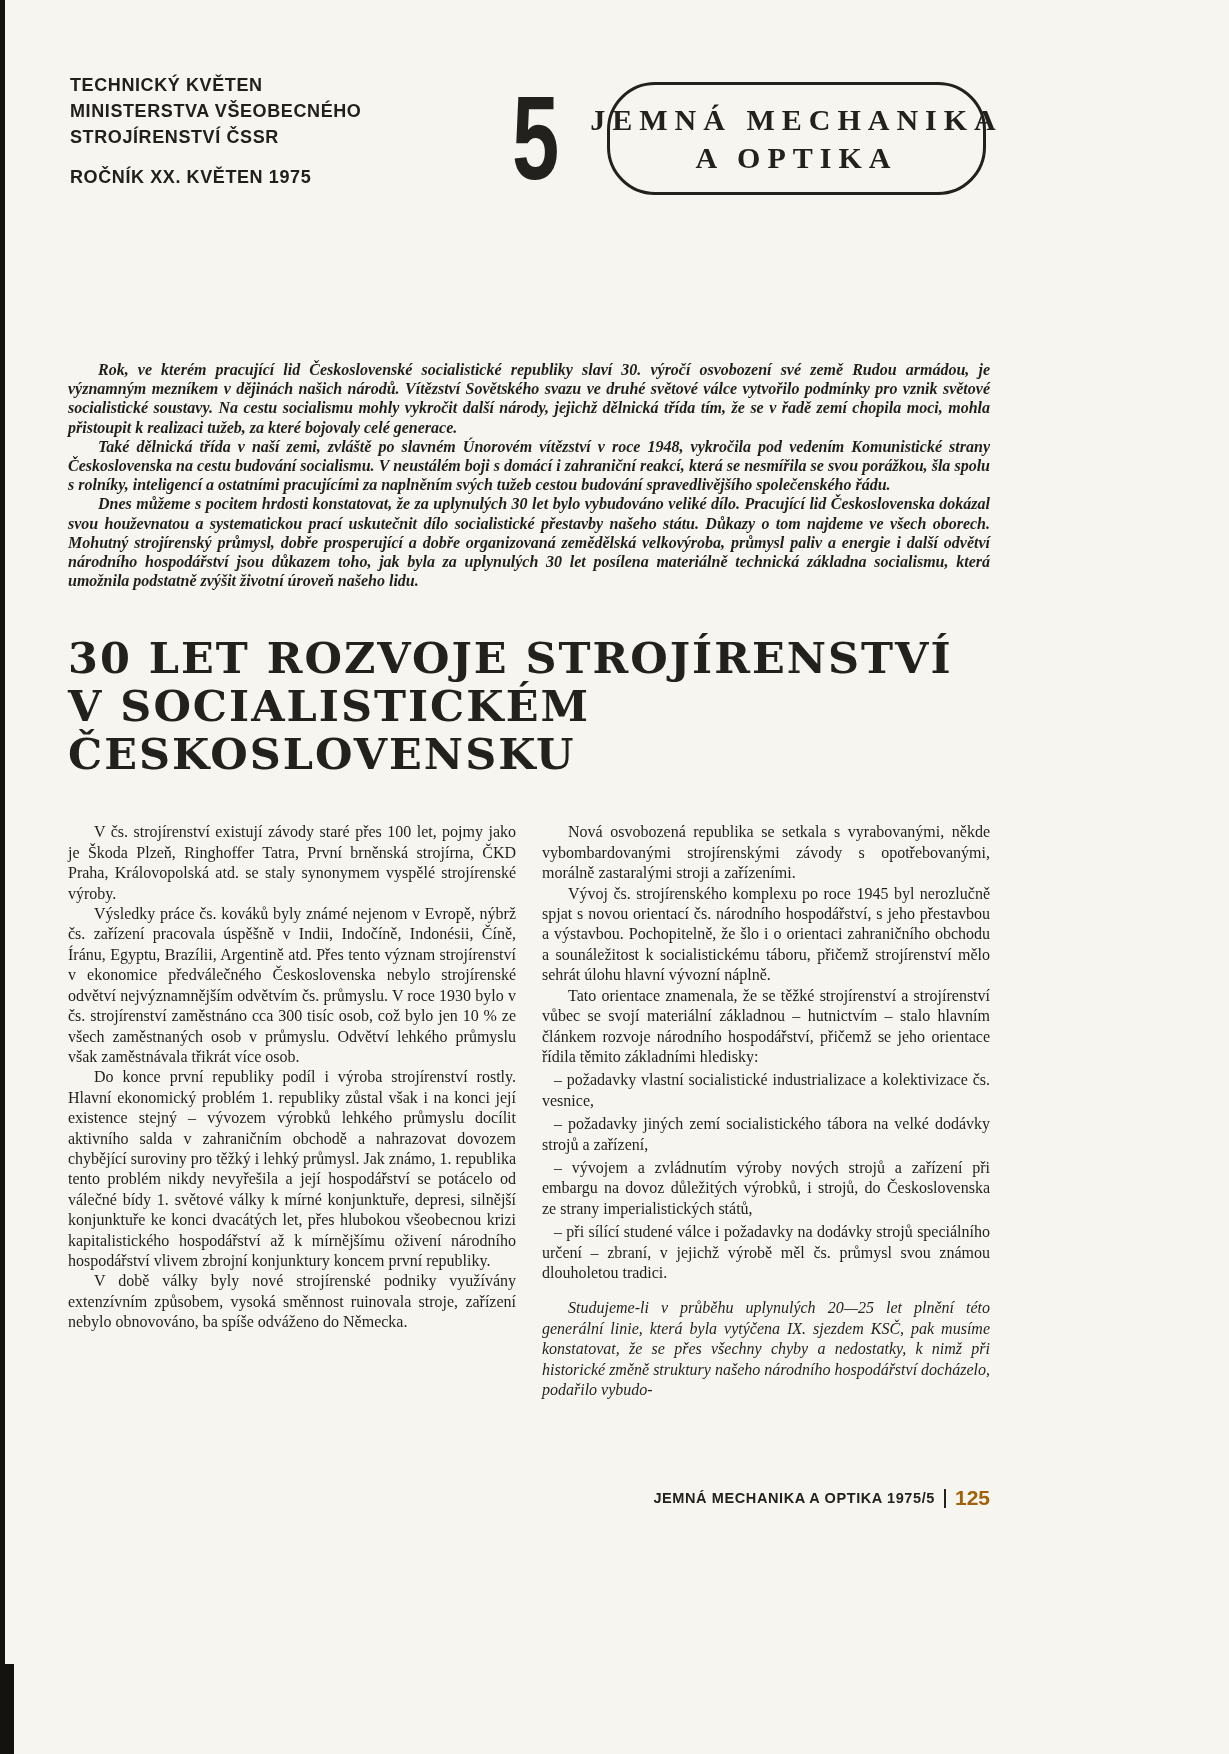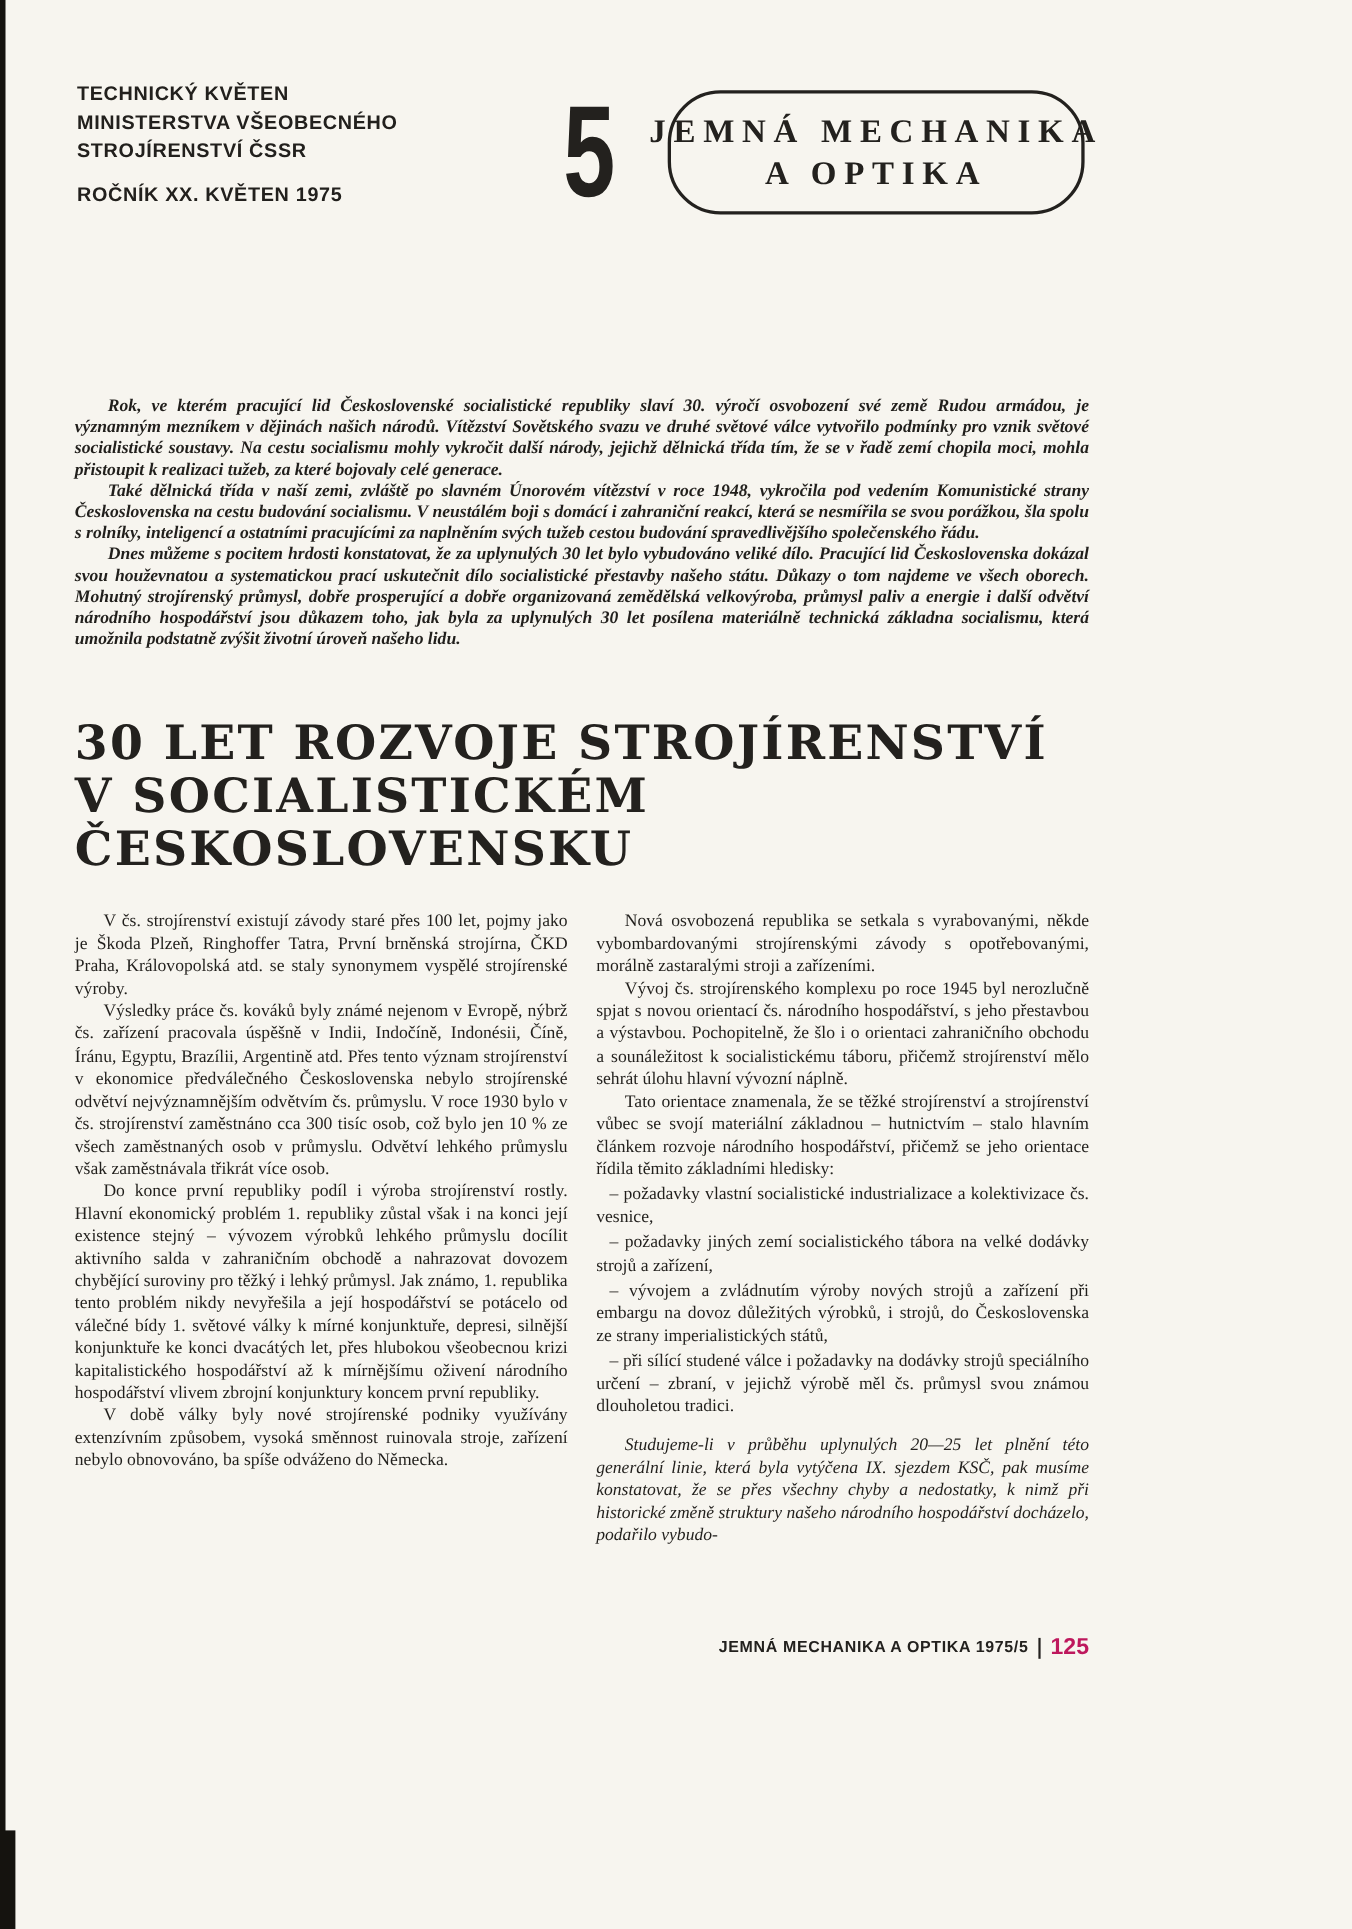--- a/index.html
+++ b/index.html
@@ -86,31 +86,31 @@
     font-style: italic;
     font-weight: 600;
     font-size: 16px;
     line-height: 19.2px;
     text-align: justify;
     color: #211f1c;
   }
   .intro p { text-indent: 30px; }
 
   .article-title {
-    margin-top: 62px;
+    margin-top: 44px;
     font-family: "DejaVu Serif", serif;
     font-weight: bold;
     font-size: 43px;
     line-height: 48px;
     letter-spacing: 2px;
     color: #23211e;
   }
 
   .columns {
-    margin-top: 32px;
+    margin-top: 44px;
     display: flex;
     gap: 26px;
   }
   .col {
     flex: 1 1 0;
     font-size: 16px;
     line-height: 20.4px;
     text-align: justify;
     color: #211f1c;
   }
@@ -136,21 +136,21 @@
     color: #23211e;
   }
   .footer-divider {
     width: 2px; height: 19px;
     background: #23211e;
   }
   .footer-page {
     font-family: "Liberation Sans", sans-serif;
     font-weight: bold;
     font-size: 21px;
-    color: #be185d;
+    color: #a16207;
   }
 </style>
 </head>
 <body>
 
 <div class="page">
 
   <div class="scan-edge"></div>
   <div class="scan-edge-bottom"></div>
 

